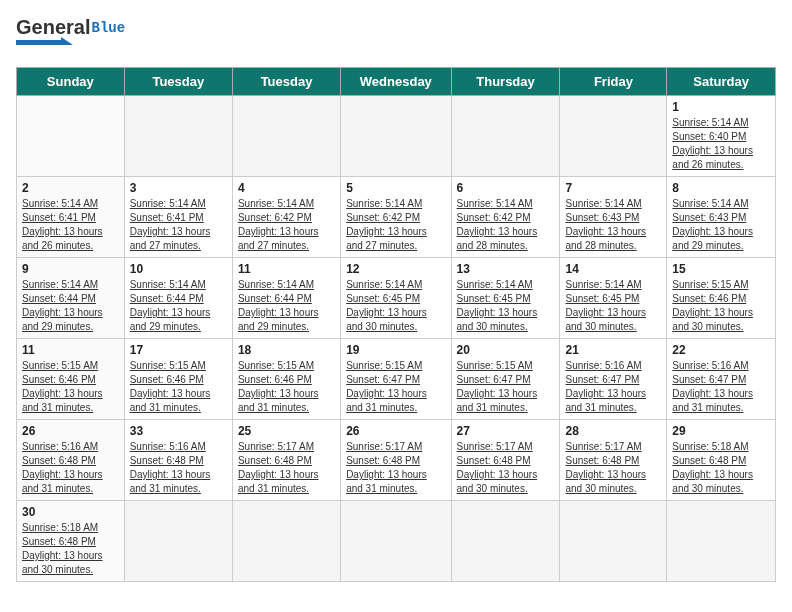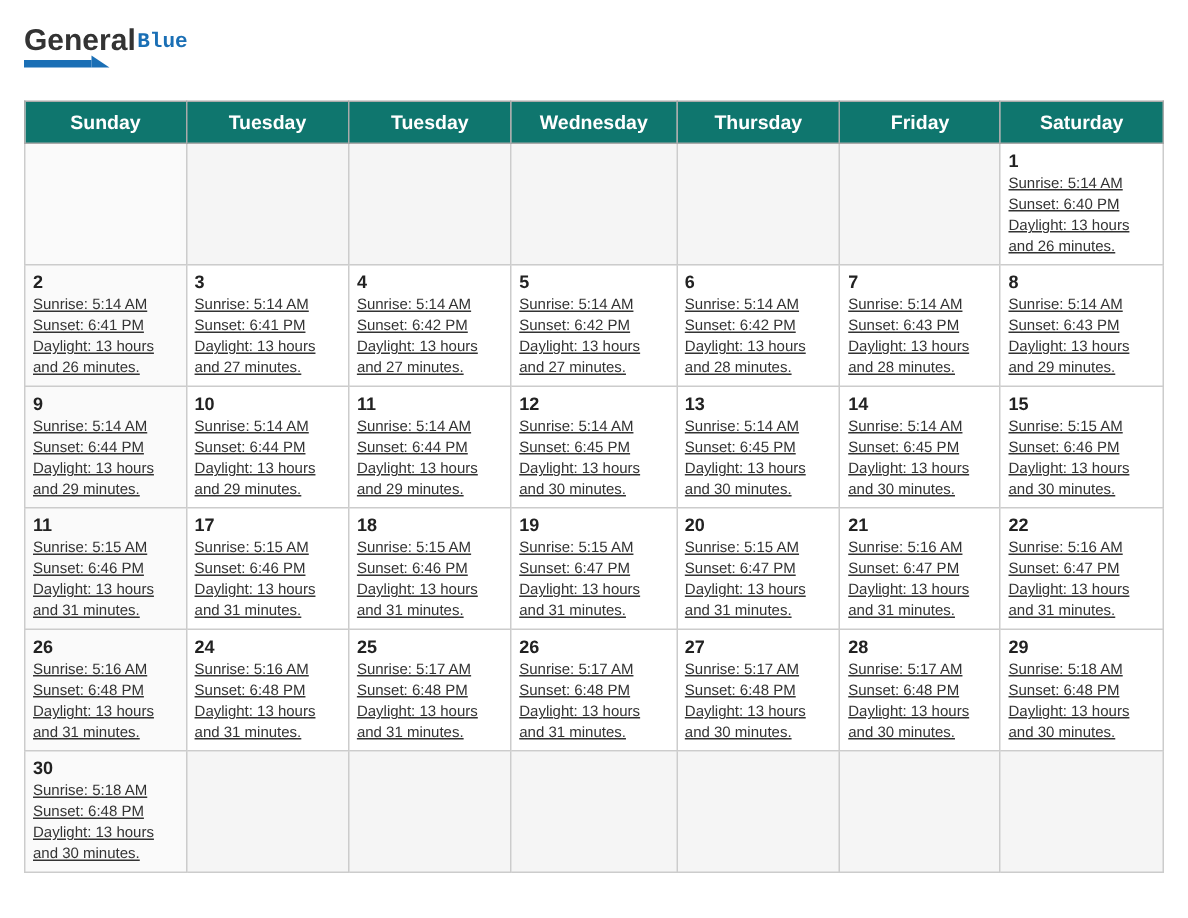--- a/index.html
+++ b/index.html
@@ -253,21 +253,21 @@
         </td>
       </tr>
       <tr>
         <td>
           <div class="day-number">26</div>
           <div class="day-info" style="white-space: pre-line;">Sunrise: 5:16 AM
 Sunset: 6:48 PM
 Daylight: 13 hours and 31 minutes.</div>
         </td>
         <td>
-          <div class="day-number">24</div>
+          <div class="day-number">33</div>
           <div class="day-info" style="white-space: pre-line;">Sunrise: 5:16 AM
 Sunset: 6:48 PM
 Daylight: 13 hours and 31 minutes.</div>
         </td>
         <td>
           <div class="day-number">25</div>
           <div class="day-info" style="white-space: pre-line;">Sunrise: 5:17 AM
 Sunset: 6:48 PM
 Daylight: 13 hours and 31 minutes.</div>
         </td>

